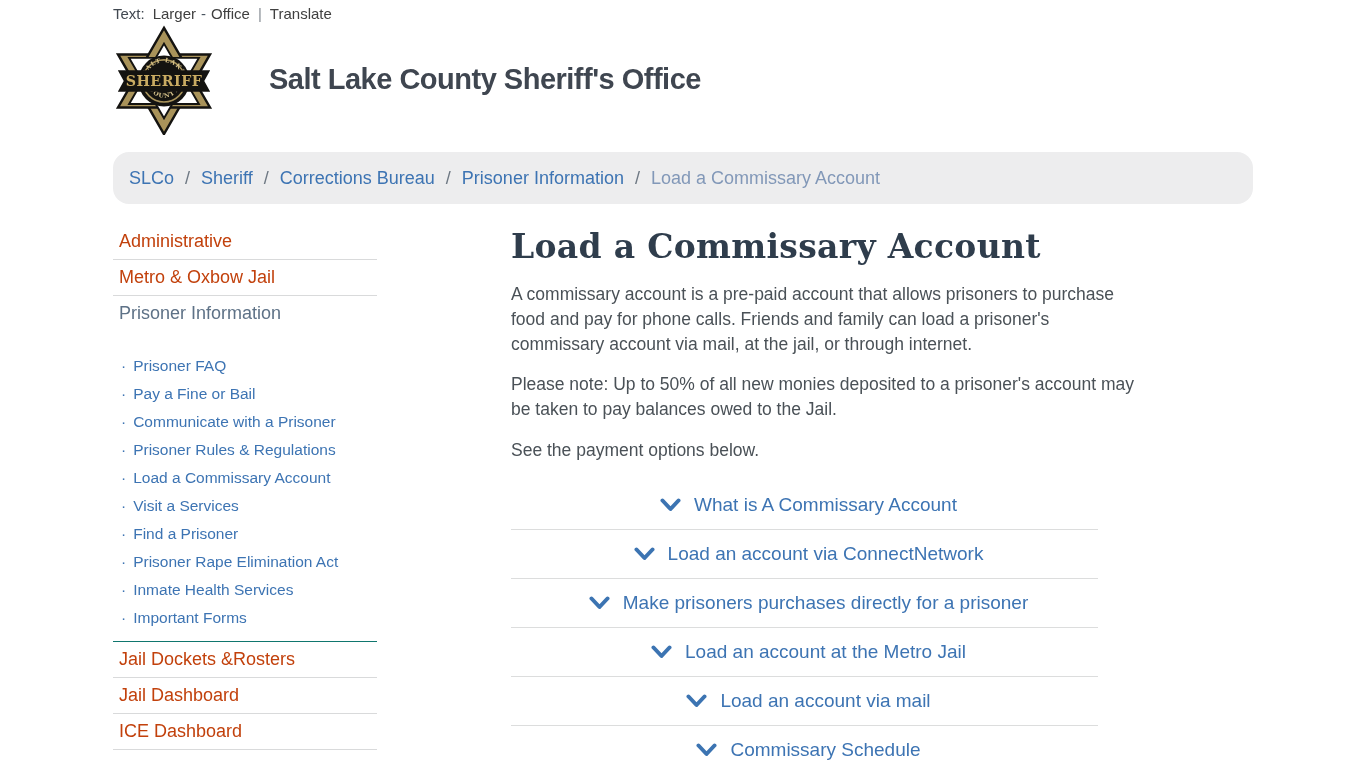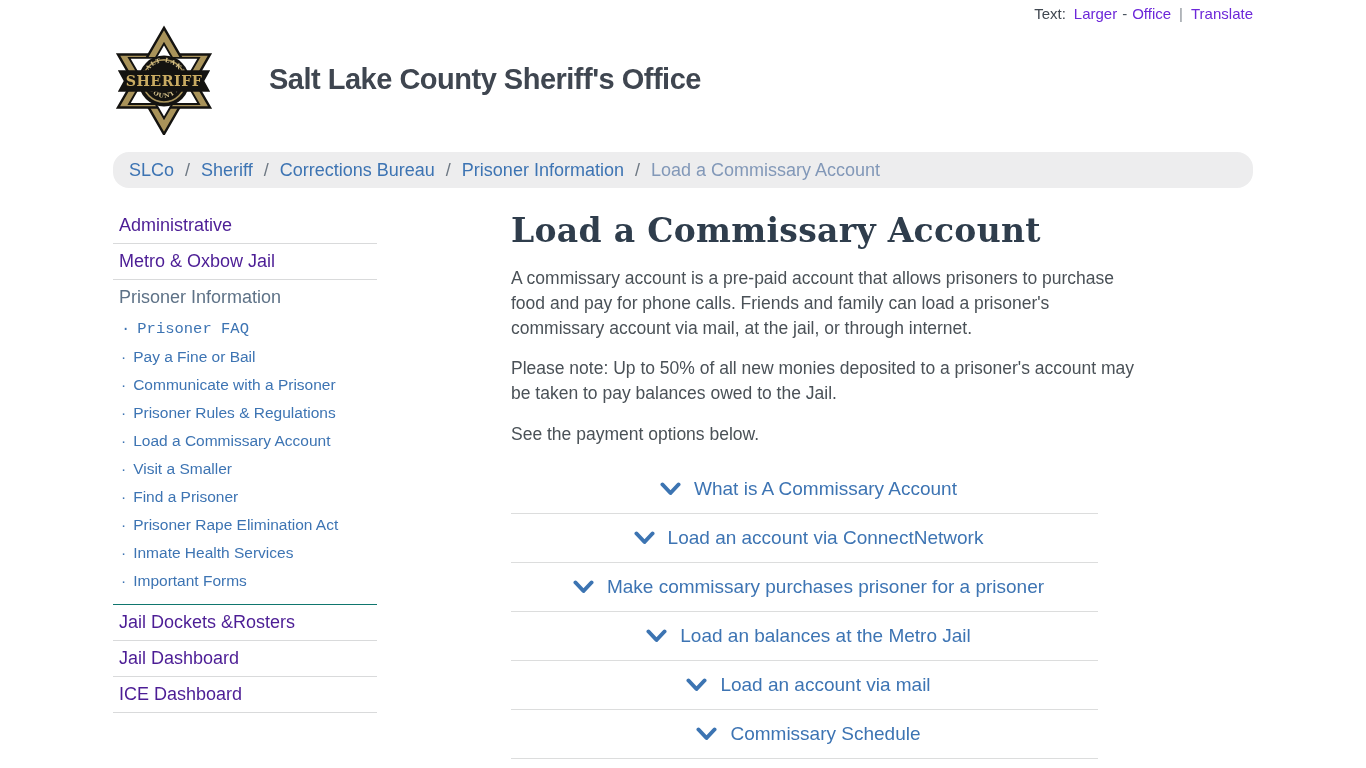--- a/index.html
+++ b/index.html
@@ -7,55 +7,55 @@
   body {
     width:1366px; height:768px; overflow:hidden;
     background:#ffffff;
     font-family:"Liberation Sans","DejaVu Sans",sans-serif;
     color:#414851;
   }
   .container { width:1140px; margin:0 auto; position:relative; }
 
   
   .utility-row {
-    display:flex; justify-content:flex-end; align-items:center;
+    display:flex; align-items:center;
     padding-top:4px; font-size:15px; height:22px;
   }
   .utility-row .u-label { color:#414851; margin-right:8px; }
-  .utility-row .u-link { color:#6d28d9; text-decoration:none; cursor:pointer; }
+  .utility-row .u-link { color:#404040; text-decoration:none; cursor:pointer; }
   .utility-row .u-dash { color:#4a5560; margin:0 5px; }
   .utility-row .u-pipe { color:#8a9097; margin:0 8px; }
 
   
   .header-row { display:flex; align-items:center; height:114px; }
   .logo { width:102px; height:112px; flex:none; }
   .site-title {
     margin:0 0 0 54px; font-size:29px; font-weight:600;
     color:#3f4650; letter-spacing:-0.5px;
   }
 
   
   .breadcrumb {
     margin-top:16px; background:#ededee; border-radius:16px;
-    height:36px; display:flex; align-items:center;
+    height:52px; display:flex; align-items:center;
     padding:0 16px; font-size:18px;
   }
   .crumb-link { color:#3d74b3; text-decoration:none; cursor:pointer; }
   .crumb-sep { color:#6e7883; margin:0 11px; }
   .crumb-current { color:#8298b8; }
 
   
   .content-row { display:flex; margin-top:20px; align-items:flex-start; }
   .sidebar { width:264px; flex:none; }
   .side-item { cursor:pointer; }
-  .side-item.top { font-size:18px; color:#4c1d95; padding:7px 0 7px 6px; }
+  .side-item.top { font-size:18px; color:#c2410c; padding:7px 0 7px 6px; }
   .side-item.top.rule { border-bottom:1px solid #d9dadb; }
   .side-item.top.current { color:#5e7287; cursor:default; }
   .side-item.sub { font-size:15.5px; color:#3d74b3; padding:5px 0 5px 8px; }
-  .side-item.sub.first { margin-top:0;font-family:Liberation Mono, monospace; }
+  .side-item.sub.first { margin-top:21px; }
   .side-item.sub.rule-after { border-bottom:1px solid #0f766e; padding-bottom:14px; }
   .side-item .bullet { margin-right:7px; color:#3d74b3; }
 
   .main { width:630px; margin-left:134px; }
   .page-title {
     font-family:"DejaVu Serif","Liberation Serif",serif;
     font-size:33px; font-weight:700; color:#2f3d4c;
     margin:4px 0 0; letter-spacing:0.3px; line-height:1.15;
   }
   .main p { font-size:17.5px; line-height:1.42; margin:16px 0 0; color:#4a5157; }
@@ -125,21 +125,21 @@
 
     <nav class="sidebar" id="sidebar-nav">
         <div class="side-item top rule"><span>Administrative</span></div>
         <div class="side-item top rule"><span>Metro &amp; Oxbow Jail</span></div>
         <div class="side-item top current"><span>Prisoner Information</span></div>
         <div class="side-item sub first"><span class="bullet">·</span><span>Prisoner FAQ</span></div>
         <div class="side-item sub"><span class="bullet">·</span><span>Pay a Fine or Bail</span></div>
         <div class="side-item sub"><span class="bullet">·</span><span>Communicate with a Prisoner</span></div>
         <div class="side-item sub"><span class="bullet">·</span><span>Prisoner Rules &amp; Regulations</span></div>
         <div class="side-item sub"><span class="bullet">·</span><span>Load a Commissary Account</span></div>
-        <div class="side-item sub"><span class="bullet">·</span><span>Visit a Smaller</span></div>
+        <div class="side-item sub"><span class="bullet">·</span><span>Visit a Services</span></div>
         <div class="side-item sub"><span class="bullet">·</span><span>Find a Prisoner</span></div>
         <div class="side-item sub"><span class="bullet">·</span><span>Prisoner Rape Elimination Act</span></div>
         <div class="side-item sub"><span class="bullet">·</span><span>Inmate Health Services</span></div>
         <div class="side-item sub rule-after"><span class="bullet">·</span><span>Important Forms</span></div>
         <div class="side-item top rule"><span>Jail Dockets &amp;Rosters</span></div>
         <div class="side-item top rule"><span>Jail Dashboard</span></div>
         <div class="side-item top rule"><span>ICE Dashboard</span></div>
       </nav>
 
     <main class="main">
@@ -163,29 +163,29 @@
               </svg>
             </span>
             <span class="acc-label">Load an account via ConnectNetwork</span>
           </div>
           <div class="acc-row">
             <span class="acc-chevron">
               <svg width="21" height="15" viewBox="0 0 21 15">
                 <path d="M2.5 2.5 L10.5 11 L18.5 2.5" fill="none" stroke="#3c74b2" stroke-width="4" stroke-linecap="round" stroke-linejoin="round"></path>
               </svg>
             </span>
-            <span class="acc-label">Make commissary purchases prisoner for a prisoner</span>
-          </div>
-          <div class="acc-row">
-            <span class="acc-chevron">
-              <svg width="21" height="15" viewBox="0 0 21 15">
-                <path d="M2.5 2.5 L10.5 11 L18.5 2.5" fill="none" stroke="#3c74b2" stroke-width="4" stroke-linecap="round" stroke-linejoin="round"></path>
-              </svg>
-            </span>
-            <span class="acc-label">Load an balances at the Metro Jail</span>
+            <span class="acc-label">Make prisoners purchases directly for a prisoner</span>
+          </div>
+          <div class="acc-row">
+            <span class="acc-chevron">
+              <svg width="21" height="15" viewBox="0 0 21 15">
+                <path d="M2.5 2.5 L10.5 11 L18.5 2.5" fill="none" stroke="#3c74b2" stroke-width="4" stroke-linecap="round" stroke-linejoin="round"></path>
+              </svg>
+            </span>
+            <span class="acc-label">Load an account at the Metro Jail</span>
           </div>
           <div class="acc-row">
             <span class="acc-chevron">
               <svg width="21" height="15" viewBox="0 0 21 15">
                 <path d="M2.5 2.5 L10.5 11 L18.5 2.5" fill="none" stroke="#3c74b2" stroke-width="4" stroke-linecap="round" stroke-linejoin="round"></path>
               </svg>
             </span>
             <span class="acc-label">Load an account via mail</span>
           </div>
           <div class="acc-row">

